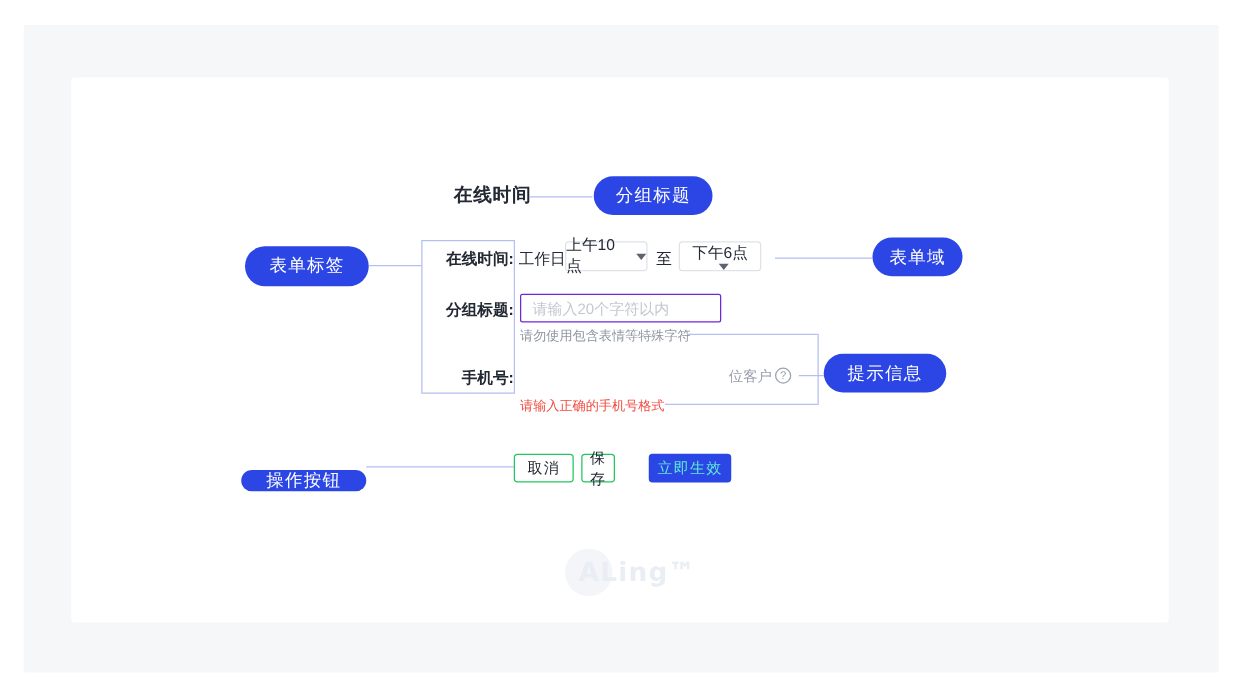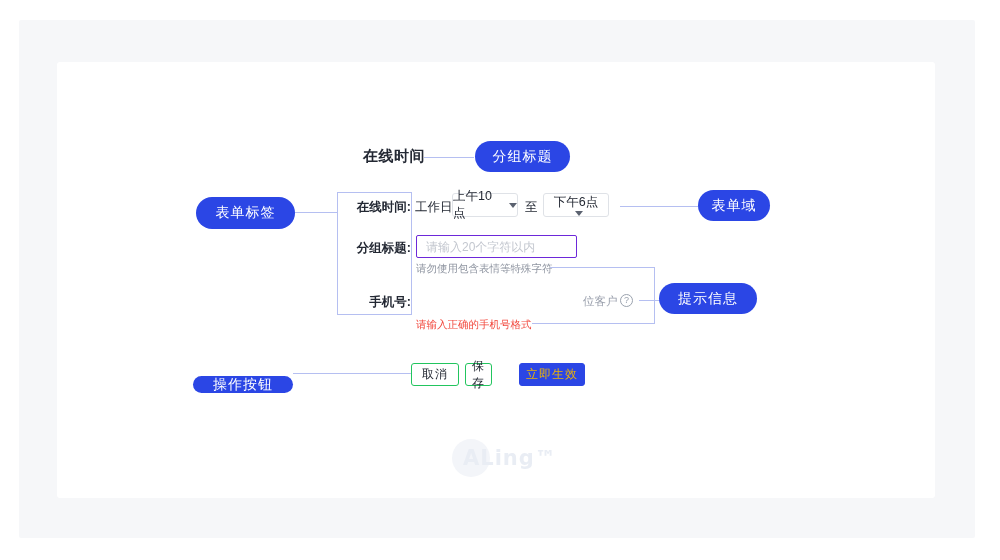--- a/index.html
+++ b/index.html
@@ -58,21 +58,21 @@
     cursor:pointer;line-height:1;
   }
 
   .btn{
     display:flex;align-items:center;justify-content:center;
     font-size:12px;border-radius:3px;cursor:pointer;
     font-family:"Liberation Sans", sans-serif;
     border:1px solid #22c55e;background:#ffffff;color:var(--dark);
     padding:0;letter-spacing:1px;
   }
-  .btn.primary{background:var(--accent);border-color:var(--accent);color:#eab308;}
+  .btn.primary{background:var(--accent);border-color:var(--accent);color:#5eead4;}
 
   .wm-circle{width:38px;height:38px;border-radius:50%;background:#f3f5f9;}
   .wm-text{font-size:21px;font-weight:bold;color:#e9edf4;letter-spacing:1px;font-family:"DejaVu Sans", sans-serif;}
 </style>
 </head>
 <body>
 
 <div class="canvas">
   <div class="abs frame"></div>
   <div class="abs card"></div>

